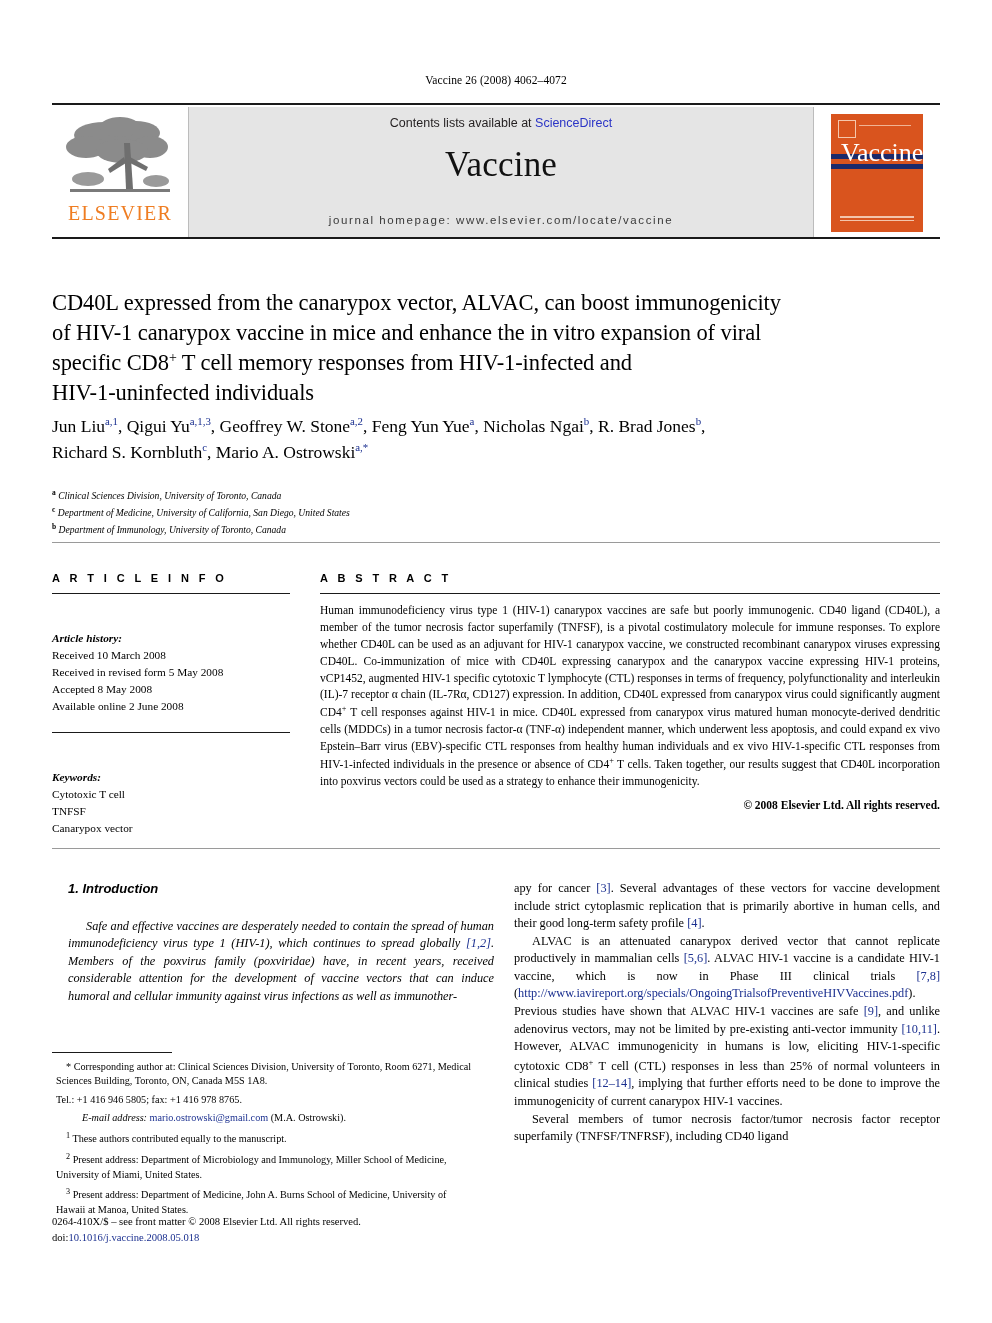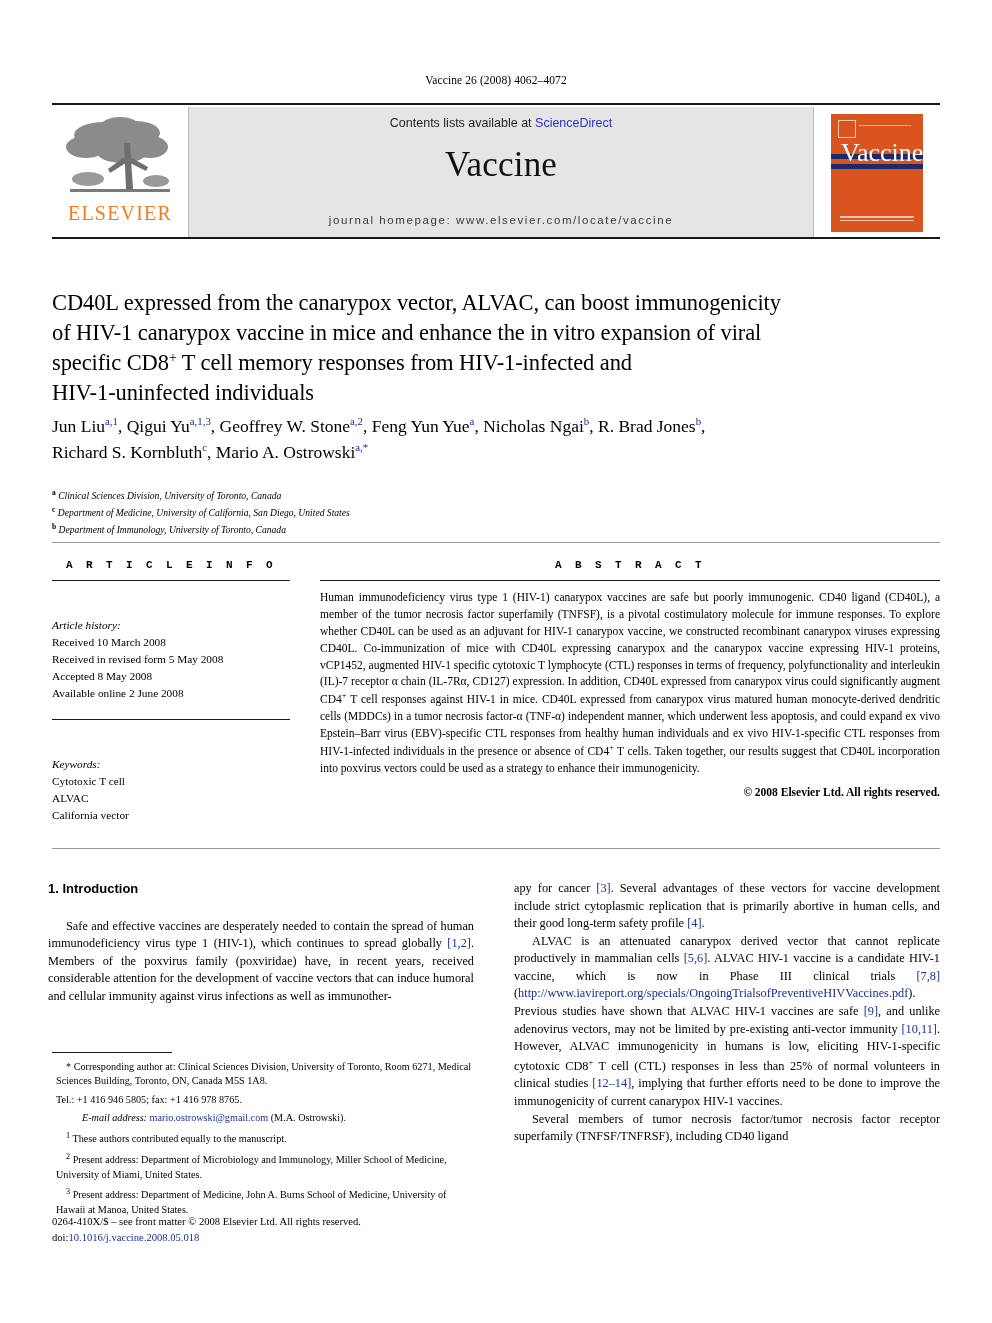--- a/index.html
+++ b/index.html
@@ -243,40 +243,39 @@
     left: 52px;
     width: 238px;
   }
   .abs-col {
     position: absolute;
     top: 556px;
     left: 320px;
     width: 620px;
   }
   .sec-head {
-    font-family: Liberation Mono, monospace;
+    font-family: Liberation Sans, sans-serif;
     font-size: 11px;
     font-weight: bold;
     letter-spacing: 3.4px;
-    margin: 3px 0 9px 0;
-    text-align: center;
+    margin: 16px 0 9px 0;
   }
   .thin-rule {
     height: 1px;
     background: #1a1a1a;
     width: 100%;
     margin-bottom: 8px;
   }
   .info-block {
     font-size: 11.3px;
     line-height: 1.5;
   }
   .info-block .lab {
     font-style: italic;
-    font-weight: normal;
+    font-weight: bold;
     margin-top: 36px;
   }
   .kw-gap { height: 17px; }
   .abstract-body {
     font-size: 11.5px;
     line-height: 1.47;
     text-align: justify;
     margin: 0;
   }
   .abstract-body sup { font-size: 0.72em; vertical-align: super; }
@@ -297,21 +296,21 @@
 
   
   .body-col {
     position: absolute;
     top: 880px;
     width: 426px;
     font-size: 12.3px;
     line-height: 1.43;
     text-align: justify;
   }
-  .body-col.left { left: 48px; }
+  .body-col.left { left: 68px; font-style: italic; }
   .body-col.right { left: 514px; }
   .body-col h2 {
     font-family: "Liberation Sans", sans-serif;
     font-size: 13px;
     font-weight: bold;
     margin: 0 0 19px 0;
   }
   .body-col p { margin: 0; text-indent: 18px; }
   .body-col p.cont { text-indent: 0; }
   .body-col sup { font-size: 0.7em; vertical-align: super; }
@@ -446,22 +445,22 @@
       <div>Received 10 March 2008</div>
       <div>Received in revised form 5 May 2008</div>
       <div>Accepted 8 May 2008</div>
       <div>Available online 2 June 2008</div>
     </div>
     <div class="kw-gap"></div>
     <div class="thin-rule"></div>
     <div class="info-block">
       <div class="lab">Keywords:</div>
       <div>Cytotoxic T cell</div>
-      <div>ALVAC</div>
-      <div>California vector</div>
+      <div>TNFSF</div>
+      <div>Canarypox vector</div>
     </div>
   </div>
 
   <div class="abs-col">
     <div class="sec-head">A B S T R A C T</div>
     <div class="thin-rule"></div>
     <p class="abstract-body"><span>Human immunodeficiency virus type 1 (HIV-1) canarypox vaccines are safe but poorly immunogenic. CD40 ligand (CD40L), a member of the tumor necrosis factor superfamily (TNFSF), is a pivotal costimulatory molecule for immune responses. To explore whether CD40L can be used as an adjuvant for HIV-1 canarypox vaccine, we constructed recombinant canarypox viruses expressing CD40L. Co-immunization of mice with CD40L expressing canarypox and the canarypox vaccine expressing HIV-1 proteins, vCP1452, augmented HIV-1 specific cytotoxic T lymphocyte (CTL) responses in terms of frequency, polyfunctionality and interleukin (IL)-7 receptor α chain (IL-7Rα, CD127) expression. In addition, CD40L expressed from canarypox virus could significantly augment CD4</span><sup>+</sup><span> T cell responses against HIV-1 in mice. CD40L expressed from canarypox virus matured human monocyte-derived dendritic cells (MDDCs) in a tumor necrosis factor-α (TNF-α) independent manner, which underwent less apoptosis, and could expand ex vivo Epstein–Barr virus (EBV)-specific CTL responses from healthy human individuals and ex vivo HIV-1-specific CTL responses from HIV-1-infected individuals in the presence or absence of CD4</span><sup>+</sup><span> T cells. Taken together, our results suggest that CD40L incorporation into poxvirus vectors could be used as a strategy to enhance their immunogenicity.</span></p>
     <div class="copyright">© 2008 Elsevier Ltd. All rights reserved.</div>
   </div>
 

